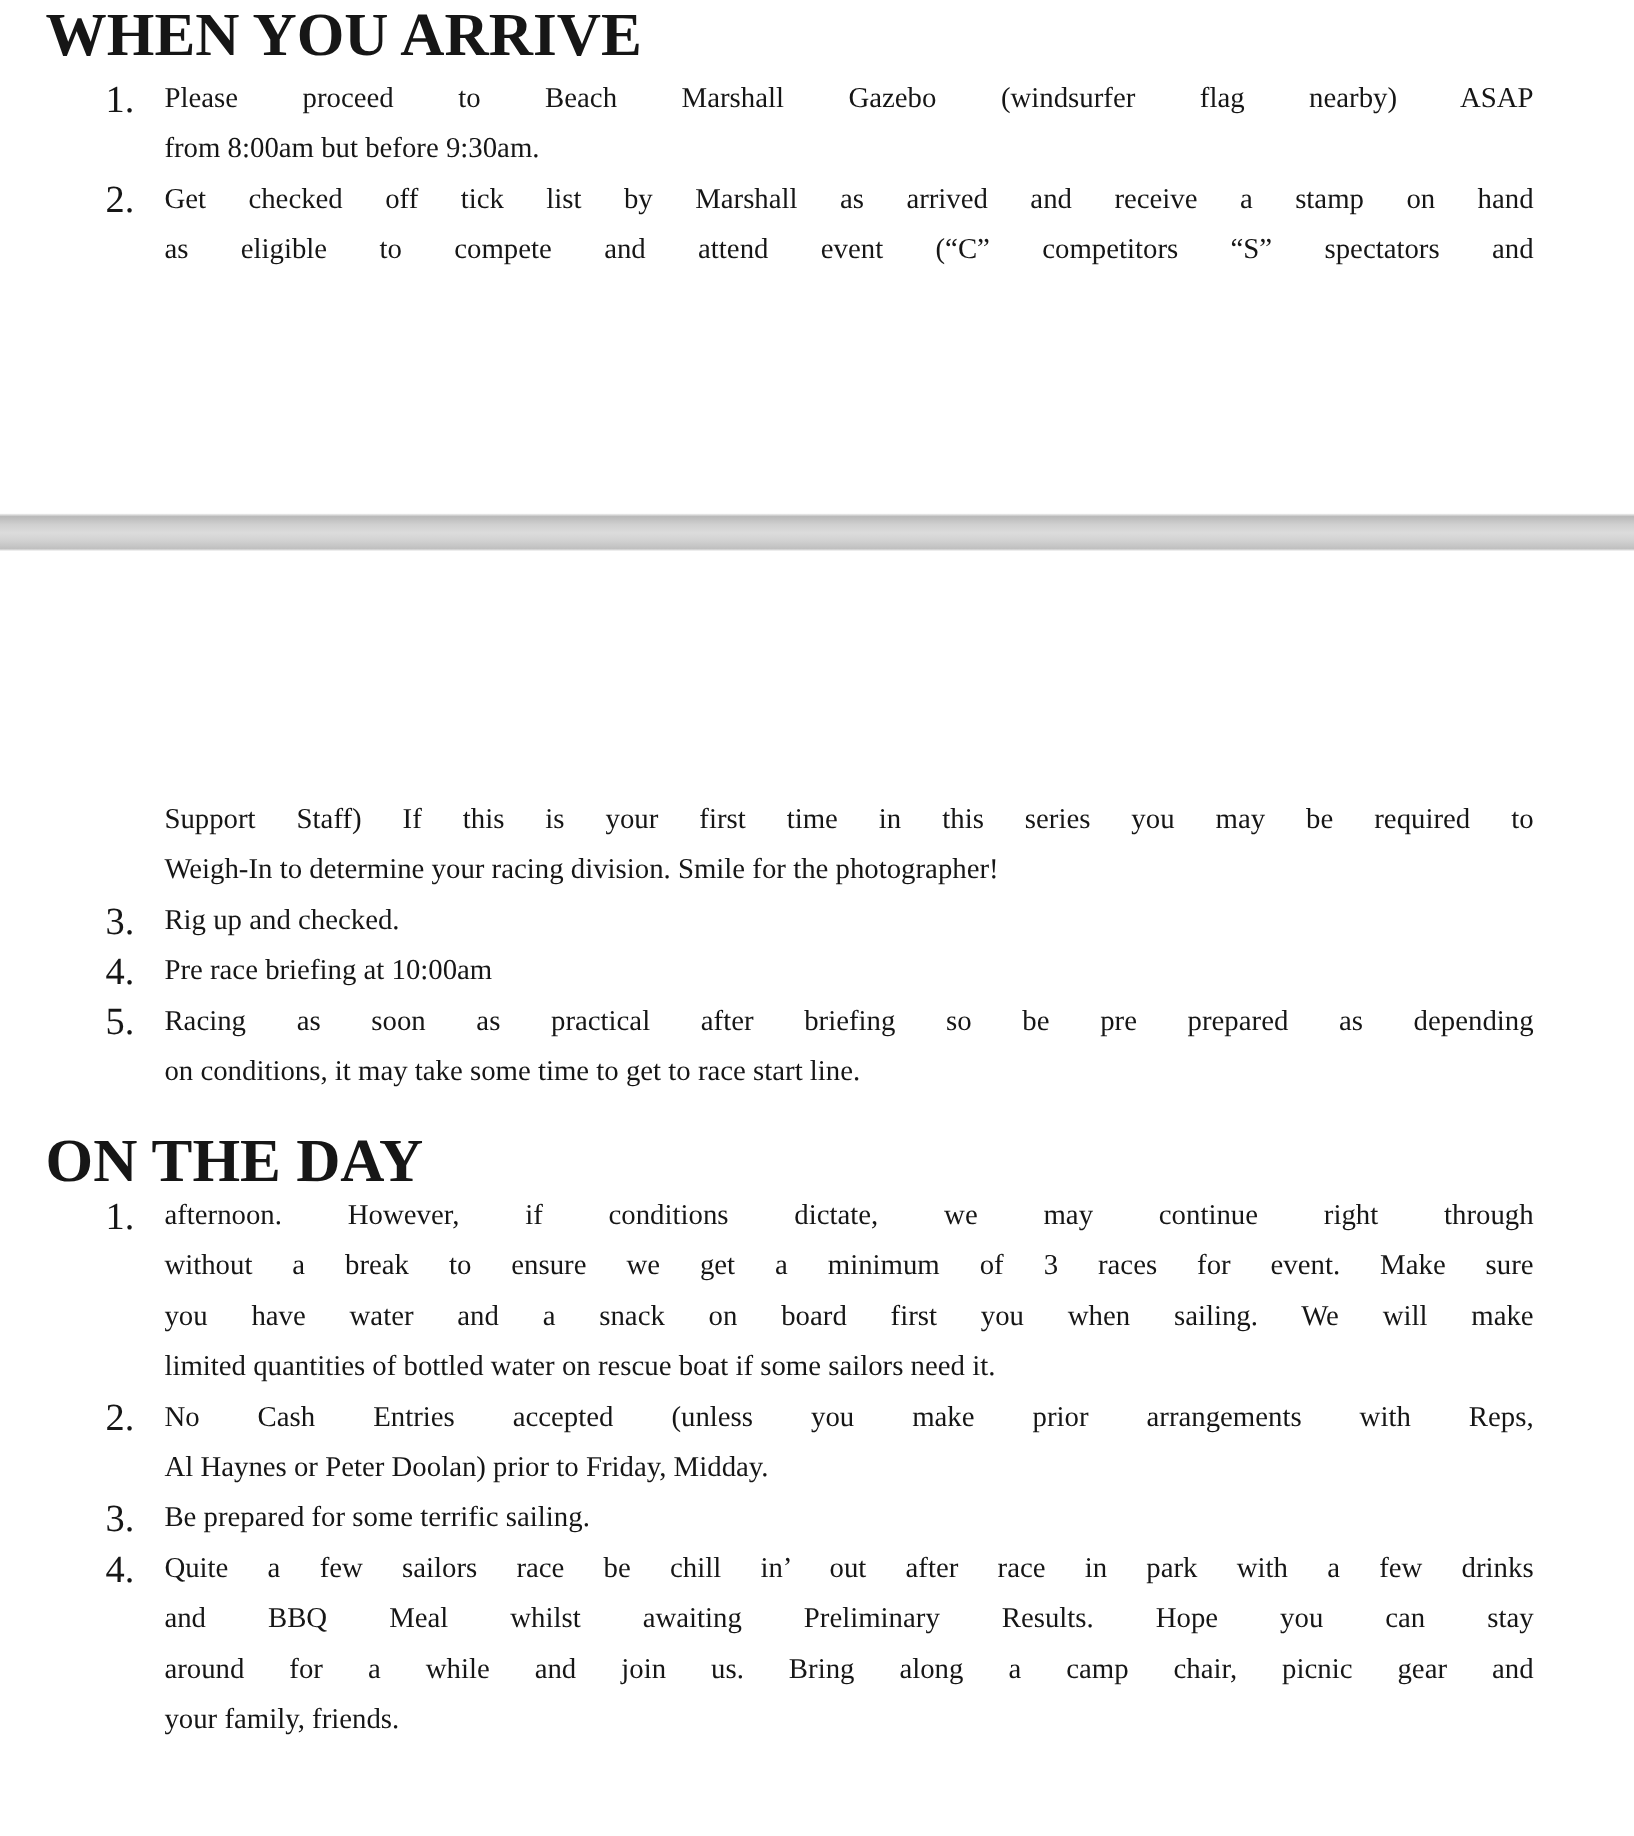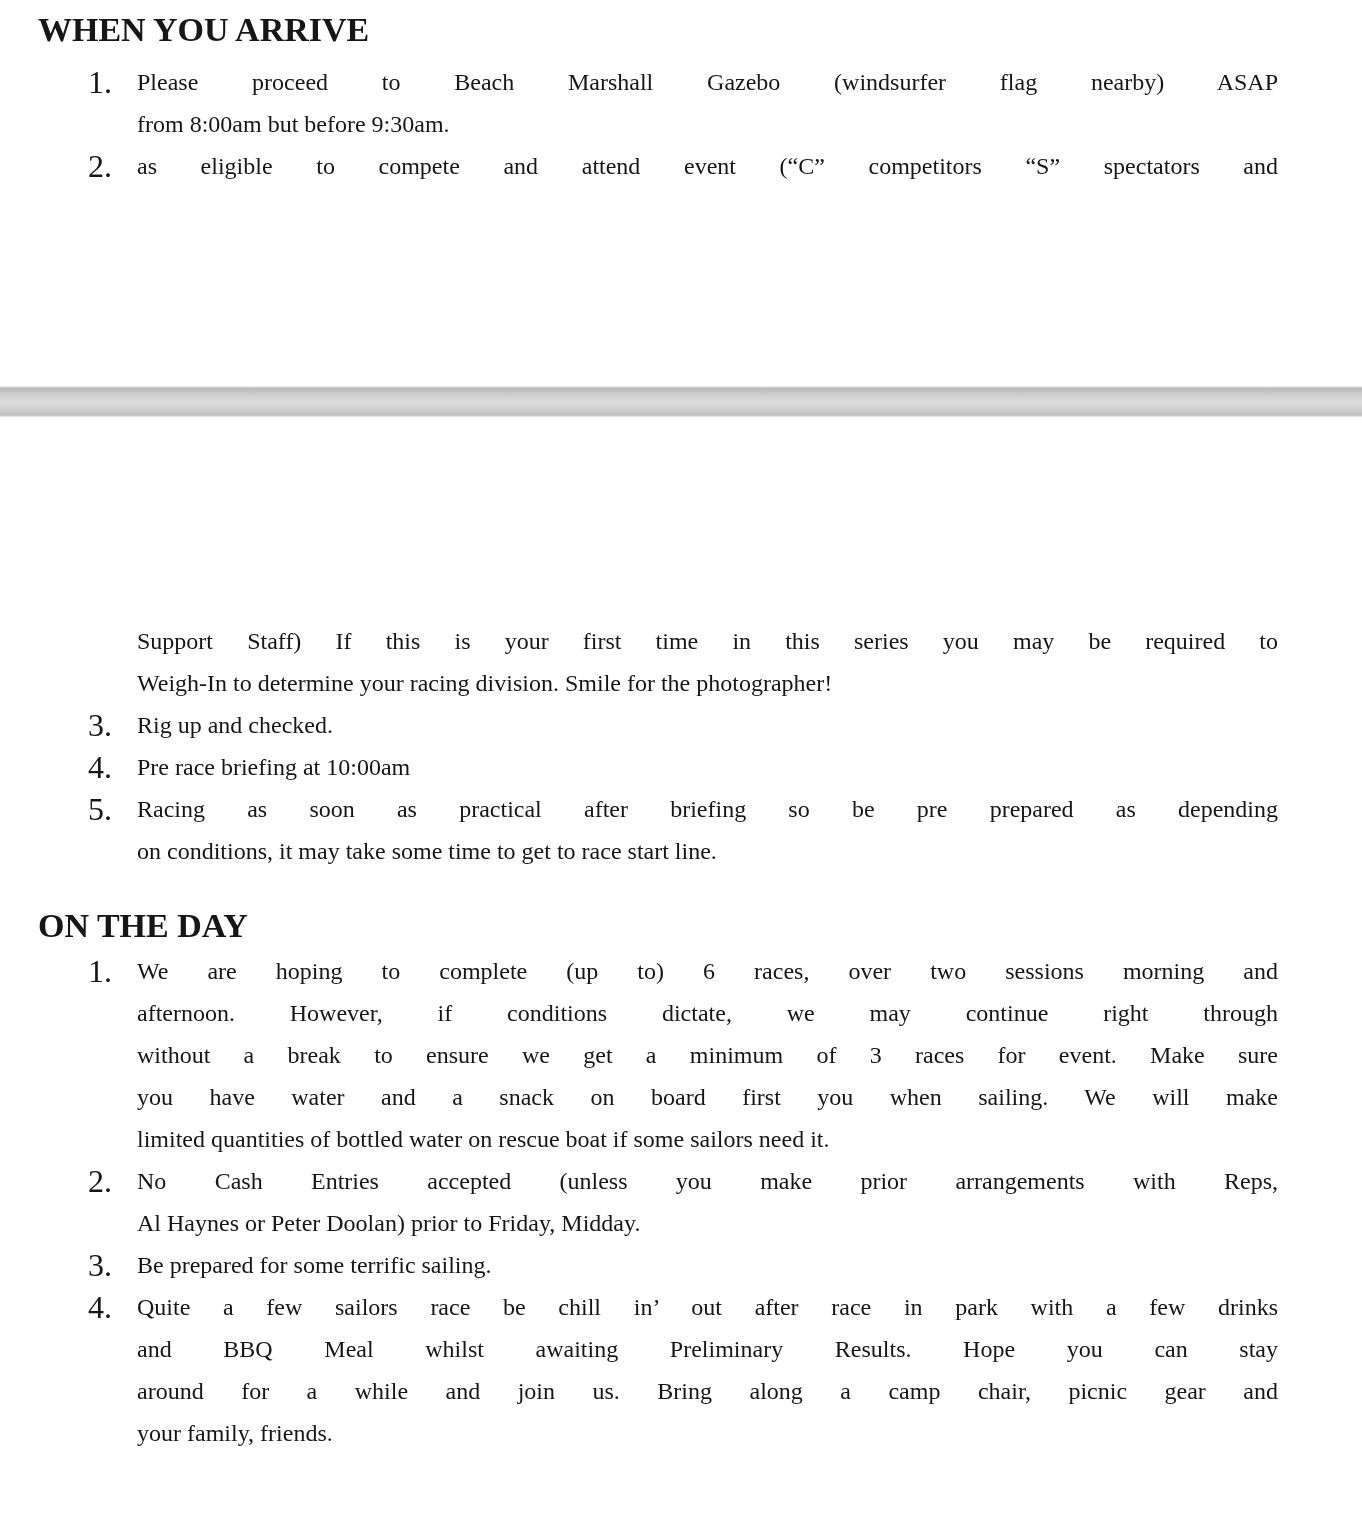--- a/index.html
+++ b/index.html
@@ -12,21 +12,21 @@
     width: 1362px;
     height: 1530px;
     background: #ffffff;
     overflow: hidden;
     font-family: "Liberation Serif", "DejaVu Serif", serif;
     color: #161616;
   }
   .heading {
     margin: 0;
     padding-left: 38px;
-    font-size: 34px;
+    font-size: 51px;
     line-height: 48px;
     font-weight: bold;
     letter-spacing: 0px;
   }
   .heading.first { margin-top: 6px; margin-bottom: 7px; }
   .heading.second { margin-top: 30px; margin-bottom: 0px; }
   .list { }
   .item {
     display: flex;
     padding-left: 88px;
@@ -76,20 +76,21 @@
       <div class="num">1.</div>
       <div class="txt">
         <div class="line jline">Please proceed to Beach Marshall Gazebo (windsurfer flag nearby) ASAP</div>
         <div class="line">from 8:00am but before 9:30am.</div>
       </div>
     </div>
 
     <div class="item">
       <div class="num">2.</div>
       <div class="txt">
+        <div class="line jline">Get checked off tick list by Marshall as arrived and receive a stamp on hand</div>
         <div class="line jline">as eligible to compete and attend event (“C” competitors “S” spectators and</div>
       </div>
     </div>
   </div>
 
   <div class="spacer1"></div>
   <div class="page-separator"></div>
   <div class="spacer2"></div>
 
   <div class="list">
@@ -125,21 +126,20 @@
     </div>
   </div>
 
   <h1 class="heading second">ON THE DAY</h1>
 
   <div class="list">
 
     <div class="item">
       <div class="num">1.</div>
       <div class="txt">
-        <div class="line jline">We are hoping to complete (up to) 6 races, over two sessions morning and</div>
         <div class="line jline">afternoon. However, if conditions dictate, we may continue right through</div>
         <div class="line jline">without a break to ensure we get a minimum of 3 races for event. Make sure</div>
         <div class="line jline">you have water and a snack on board first you when sailing. We will make</div>
         <div class="line">limited quantities of bottled water on rescue boat if some sailors need it.</div>
       </div>
     </div>
 
     <div class="item">
       <div class="num">2.</div>
       <div class="txt">

